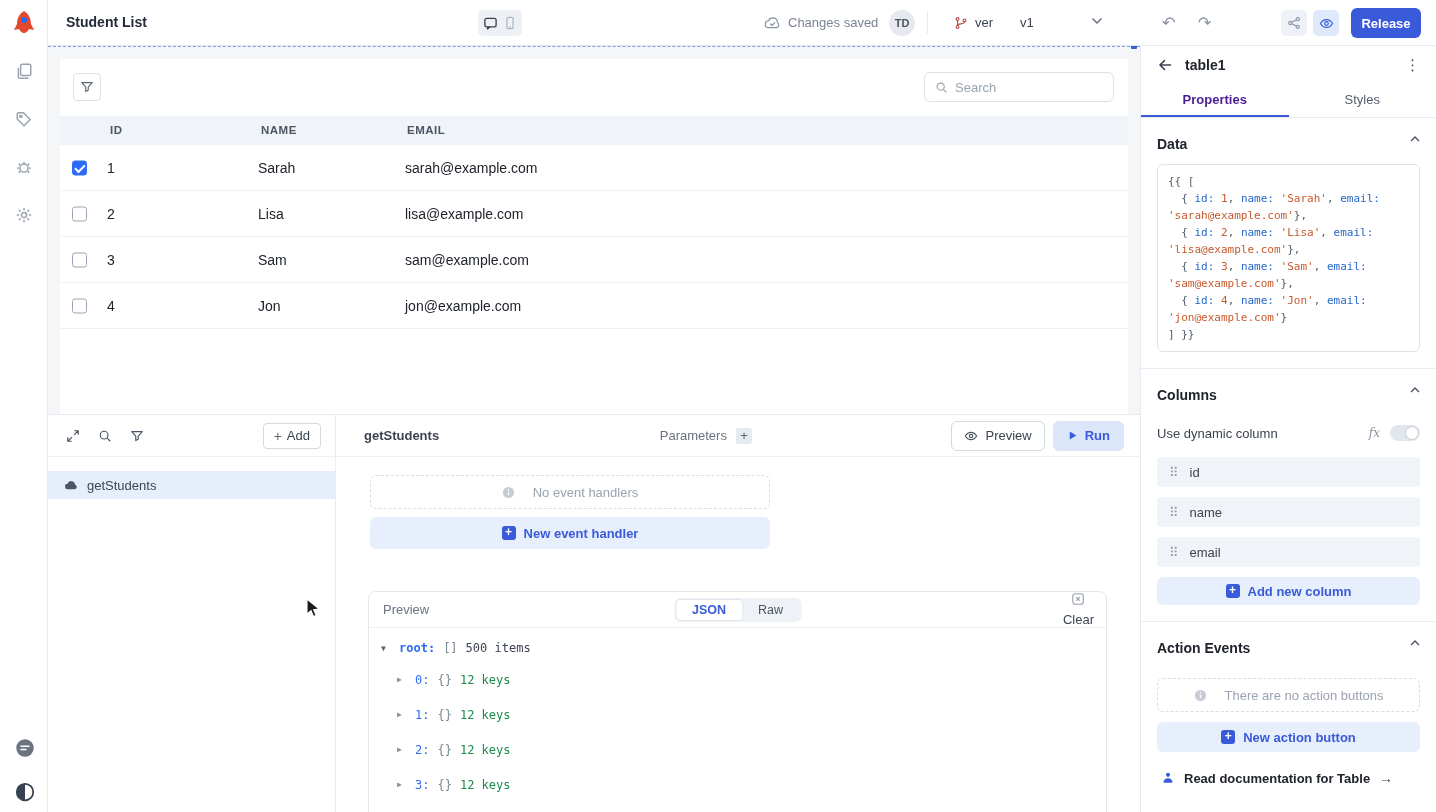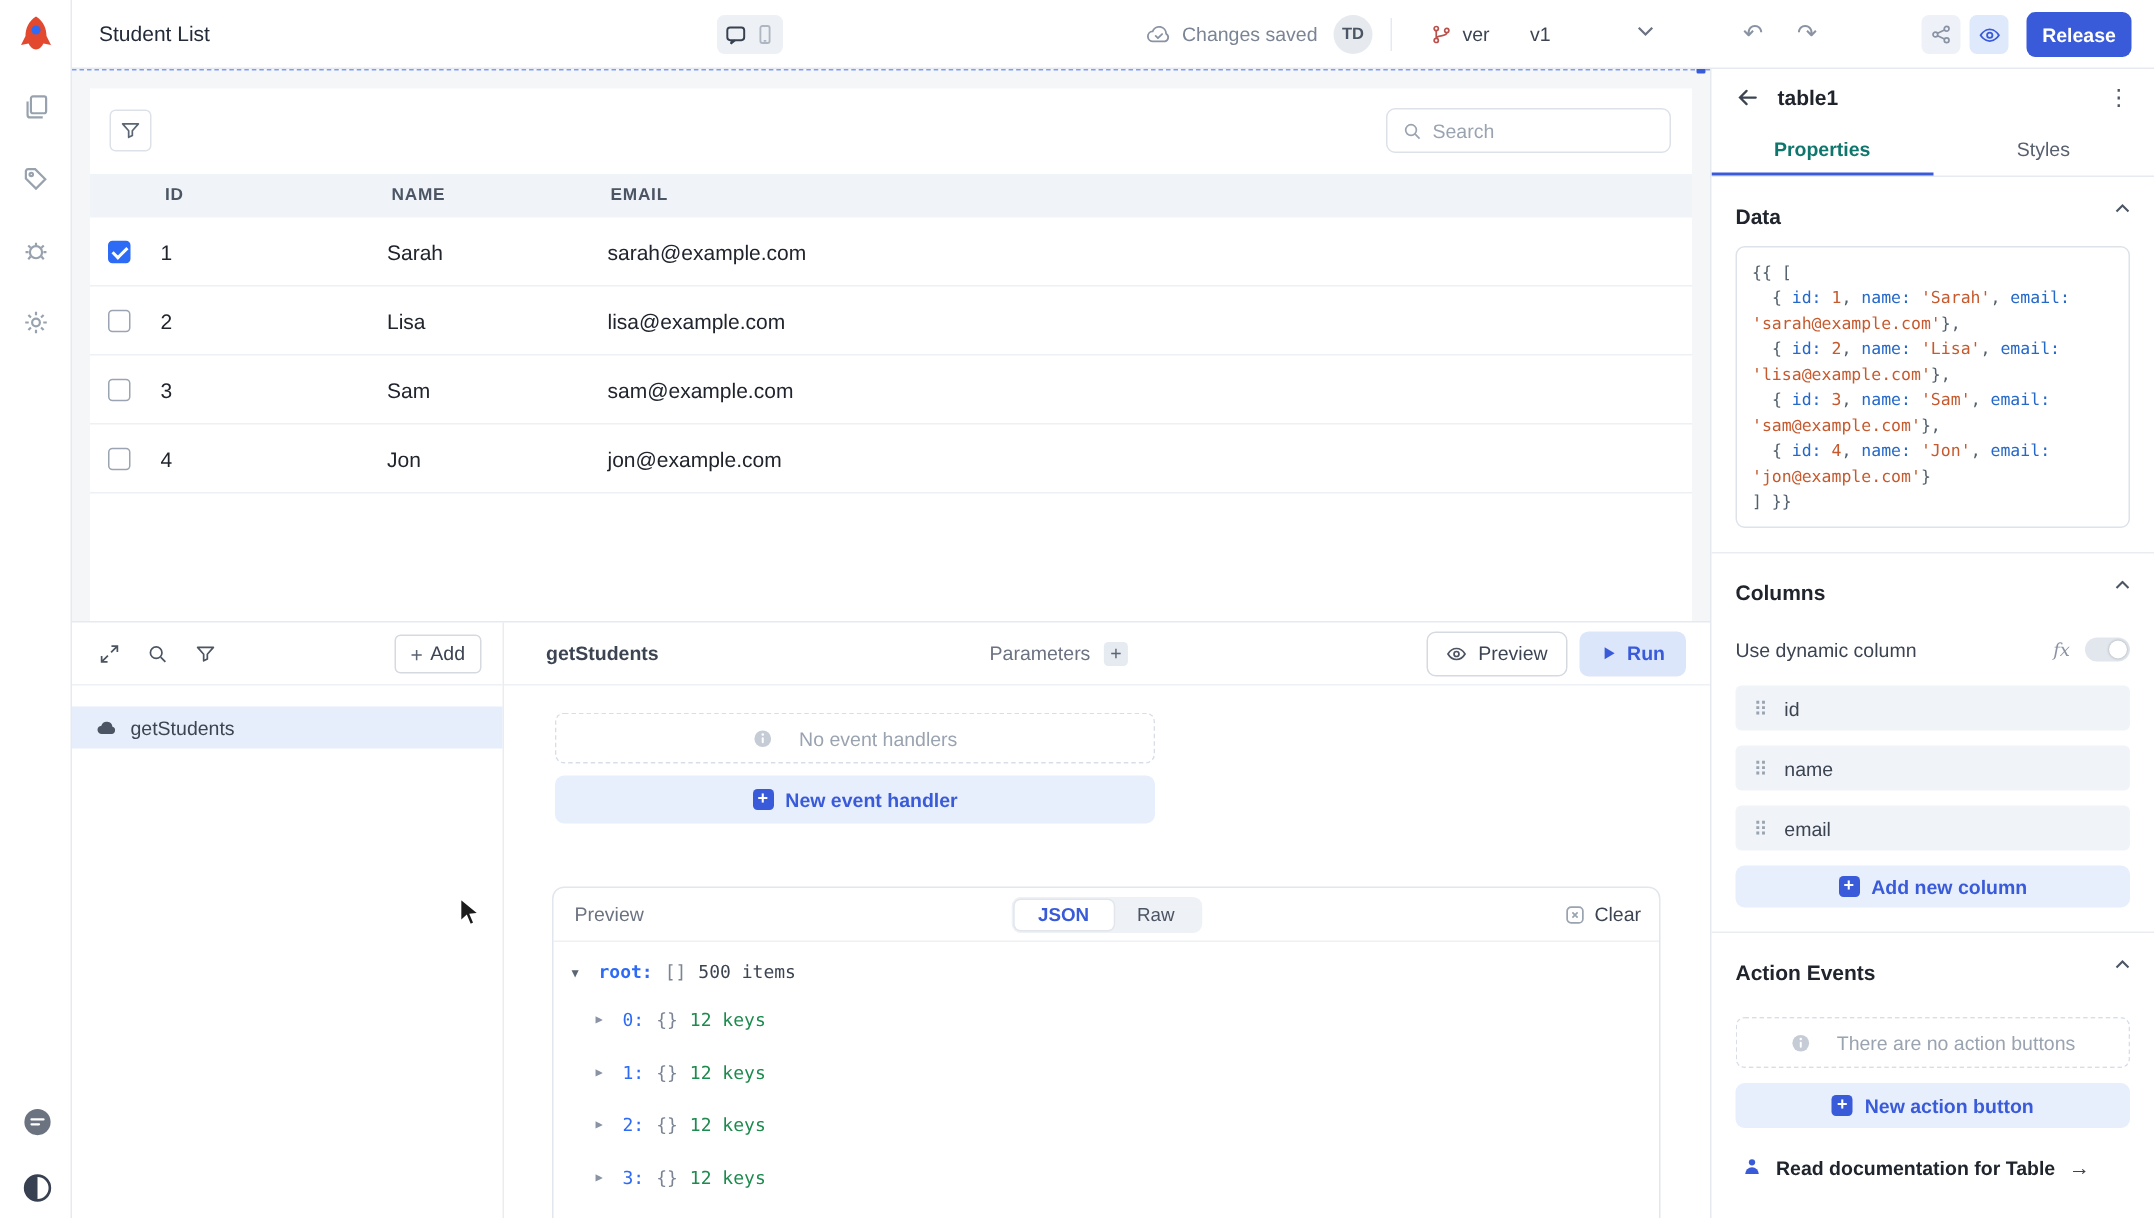--- a/index.html
+++ b/index.html
@@ -12,21 +12,21 @@
   
   .lsidebar { position:absolute; left:0; top:0; width:48px; height:812px; background:#fff; border-right:1px solid #E6EAF0; z-index:6; display:flex; flex-direction:column; align-items:center; }
   .logo { width:26px; height:26px; margin-top:10px; cursor:pointer; }
   .lnav { margin-top:26px; display:flex; flex-direction:column; gap:30px; align-items:center; }
   .licon { width:18px; height:18px; color:#98A2AE; cursor:pointer; }
   .lbottom { margin-top:auto; margin-bottom:12px; display:flex; flex-direction:column; gap:26px; align-items:center; }
 
   
   .topbar { position:absolute; left:48px; top:0; width:1388px; height:46px; background:#fff; border-bottom:1px solid #E6EAF0; z-index:5; }
   .topbar > * { position:absolute; }
-  .app-title { left:18px; top:0; line-height:45px; font-size:14px; font-weight:400; color:#242B38; }
+  .app-title { left:18px; top:0; line-height:45px; font-size:14px; font-weight:700; color:#242B38; }
   .mode-toggle { left:430px; top:10px; width:44px; height:26px; background:#EDF0F4; border-radius:5px; display:flex; align-items:center; justify-content:space-evenly; cursor:pointer; position:absolute; }
   .save-status { left:716px; top:0; height:45px; display:flex; align-items:center; gap:7px; color:#7A8494; font-size:13px; }
   .avatar { left:841px; top:10px; width:26px; height:26px; border-radius:50%; background:#E6EAEF; color:#4B5563; font-size:11px; font-weight:700; text-align:center; line-height:26px; cursor:pointer; }
   .tb-vdiv { left:879px; top:12px; width:1px; height:22px; background:#E6EAF0; }
   .branch { left:906px; top:0; height:45px; display:flex; align-items:center; gap:7px; cursor:pointer; color:#3C4452; font-size:13px; }
   .branch .vname { margin-left:20px; }
   .tb-chevron { left:1043px; top:17px; cursor:pointer; }
   .tb-undo { left:1114px; top:0; line-height:45px; font-size:16px; color:#8A93A3; cursor:pointer; }
   .tb-redo { left:1150px; top:0; line-height:45px; font-size:16px; color:#8A93A3; cursor:pointer; }
   .icon-btn { width:26px; height:26px; border:none; border-radius:5px; display:flex; align-items:center; justify-content:center; }
@@ -78,41 +78,41 @@
   .placeholder-box { height:34px; border:1px dashed #D8DEE8; border-radius:6px; display:flex; align-items:center; justify-content:center; gap:18px; color:#9AA3B0; font-size:13px; background:#fff; }
   .lightbtn { width:100%; height:32px; margin-top:8px; background:#E7EEFC; border:none; border-radius:6px; display:flex; align-items:center; justify-content:center; gap:8px; color:#3A5BD9; font-size:13px; font-weight:700; }
   .plus-sq-blue { width:14px; height:14px; background:#3A5BD9; border-radius:3px; color:#fff; font-size:12px; font-weight:700; line-height:13px; text-align:center; }
 
   .resp { position:absolute; left:32px; top:176px; width:739px; height:260px; background:#fff; border:1px solid #E2E7EE; border-radius:8px 8px 0 0; }
   .resp-head { height:36px; border-bottom:1px solid #EDF0F4; display:flex; align-items:center; padding:0 12px 0 14px; position:relative; }
   .resp-title { color:#6B7280; font-size:13px; }
   .seg { position:absolute; left:50%; transform:translateX(-50%); background:#EEF1F5; border-radius:6px; padding:2px; display:flex; }
   .seg-btn { padding:3px 16px; font-size:12.5px; border:none; background:transparent; color:#4B5563; border-radius:4px; }
   .seg-btn.on { background:#fff; color:#3A5BD9; font-weight:700; box-shadow:0 0 0 1px #E2E6EC; }
-  .clear { margin-left:auto; display:flex; align-items:center; gap:6px; background:none; border:none; font-size:13px; color:#3C4452; }
+  .clear { margin-left:auto; display:flex; align-items:center; gap:6px; background:none; border:none; font-size:13px; color:#3C4452;flex-direction:column; }
   .tree { padding:6px 12px; font-family:"DejaVu Sans Mono",monospace; font-size:12px; }
   .tree-row { display:flex; align-items:center; gap:8px; cursor:pointer; }
   .tree-row.root { height:28px; }
   .tree-row.child { height:35px; padding-left:16px; }
   .caret { font-size:8px; color:#5B6573; width:10px; }
   .tree-row.child .caret { color:#8A93A3; }
   .tkey { color:#2D6BF6; }
   .tree-row.root .tkey { font-weight:700; }
   .ttype { color:#7A8494; }
   .tcount { color:#1D8A4E; }
   .tcount.dark { color:#3C4452; }
 
   
   .rpanel { position:absolute; left:1140px; top:46px; width:296px; height:766px; background:#fff; border-left:1px solid #E6EAF0; overflow:hidden; }
   .rp-head { height:38px; display:flex; align-items:center; padding:0 16px; gap:12px; }
   .rp-title { font-size:14px; font-weight:600; color:#20242C; }
   .kebab { margin-left:auto; font-size:15px; color:#4B5563; cursor:pointer; }
   .rp-tabs { height:34px; display:flex; border-bottom:1px solid #E7EAF0; }
   .rp-tab { flex:1; text-align:center; line-height:32px; font-size:13px; color:#57606E; cursor:pointer; }
-  .rp-tab.on { color:#0f766e; font-weight:600; border-bottom:2px solid #3A5BD9; }
+  .rp-tab.on { color:#4c1d95; font-weight:600; border-bottom:2px solid #3A5BD9; }
   .rp-body { padding:0 16px; }
   .sechead { display:flex; align-items:flex-start; justify-content:space-between; margin-top:18px;gap:17px; }
   .sechead h3 { font-size:14px; font-weight:700; color:#20242C; }
   .collapse { cursor:pointer; }
   .codebox { margin-top:12px; border:1px solid #DEE3EA; border-radius:6px; padding:8px 10px; font-family:"DejaVu Sans Mono",monospace; font-size:11px; line-height:17px; }
   .cline { white-space:pre-wrap; overflow-wrap:break-word; }
   .tok-p { color:#52606D; } .tok-k { color:#2468C9; } .tok-s { color:#C65A2E; } .tok-n { color:#C65A2E; }
   .rdiv { border-top:1px solid #E9EDF2; margin:16px -16px 0; }
   .dynrow { display:flex; align-items:center; margin-top:22px; }
   .dynlabel { font-size:13px; color:#3C4452; }

